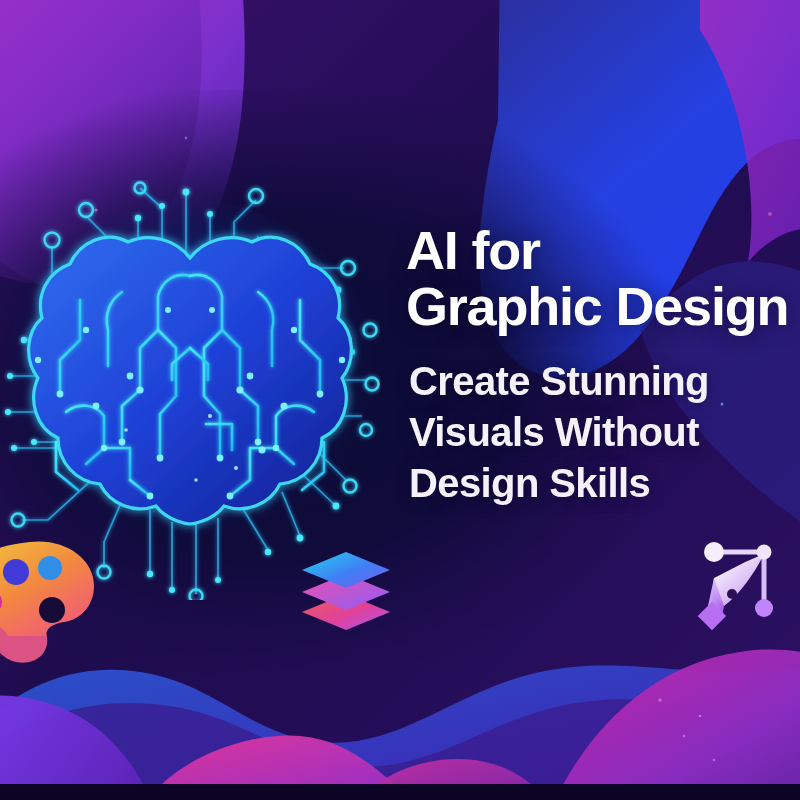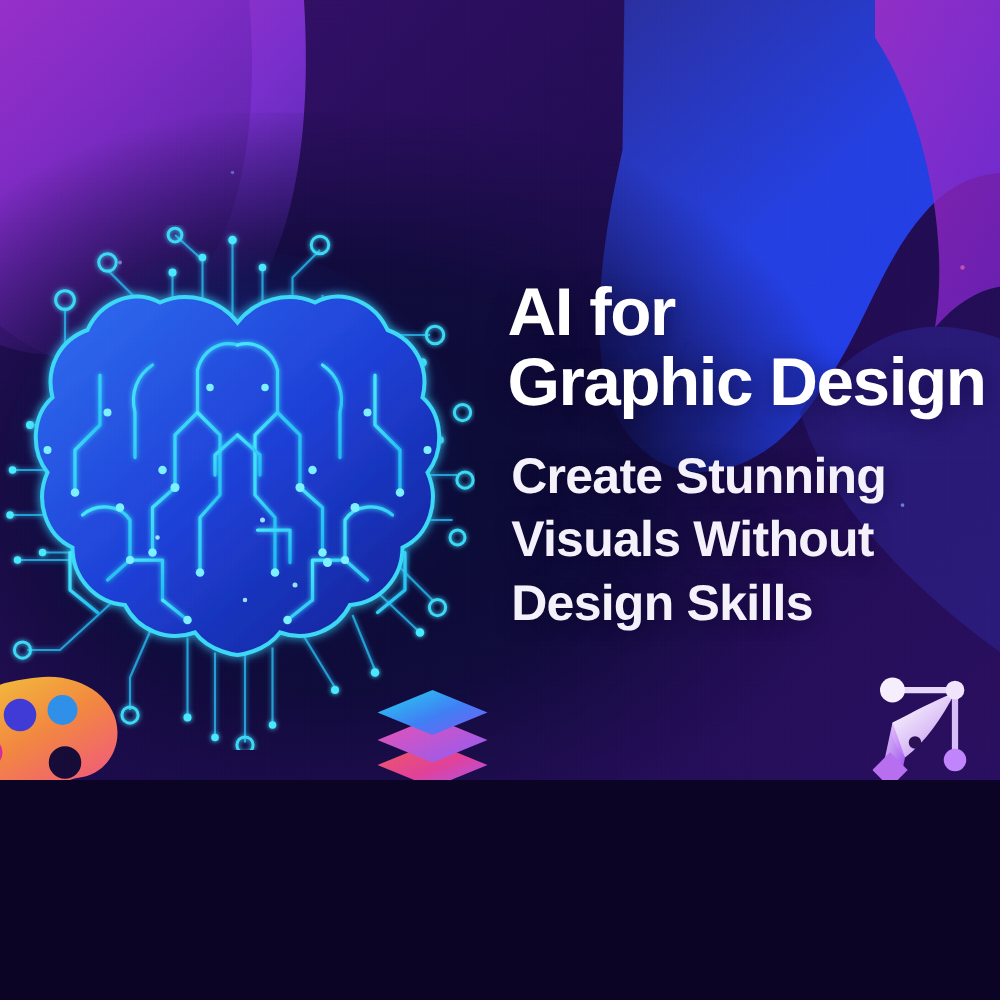--- a/index.html
+++ b/index.html
@@ -4,21 +4,21 @@
 <title>AI for Graphic Design</title>
 <style>
   html, body {
     margin: 0;
     padding: 0;
     background: #0b0424;
   }
   #banner {
     position: relative;
     width: 800px;
-    height: 624px;
+    height: 784px;
     overflow: hidden;
     background: #1a0a3e;
     font-family: "Liberation Sans", sans-serif;
     -webkit-font-smoothing: antialiased;
   }
   .layer {
     position: absolute;
     inset: 0;
     width: 800px;
     height: 800px;

